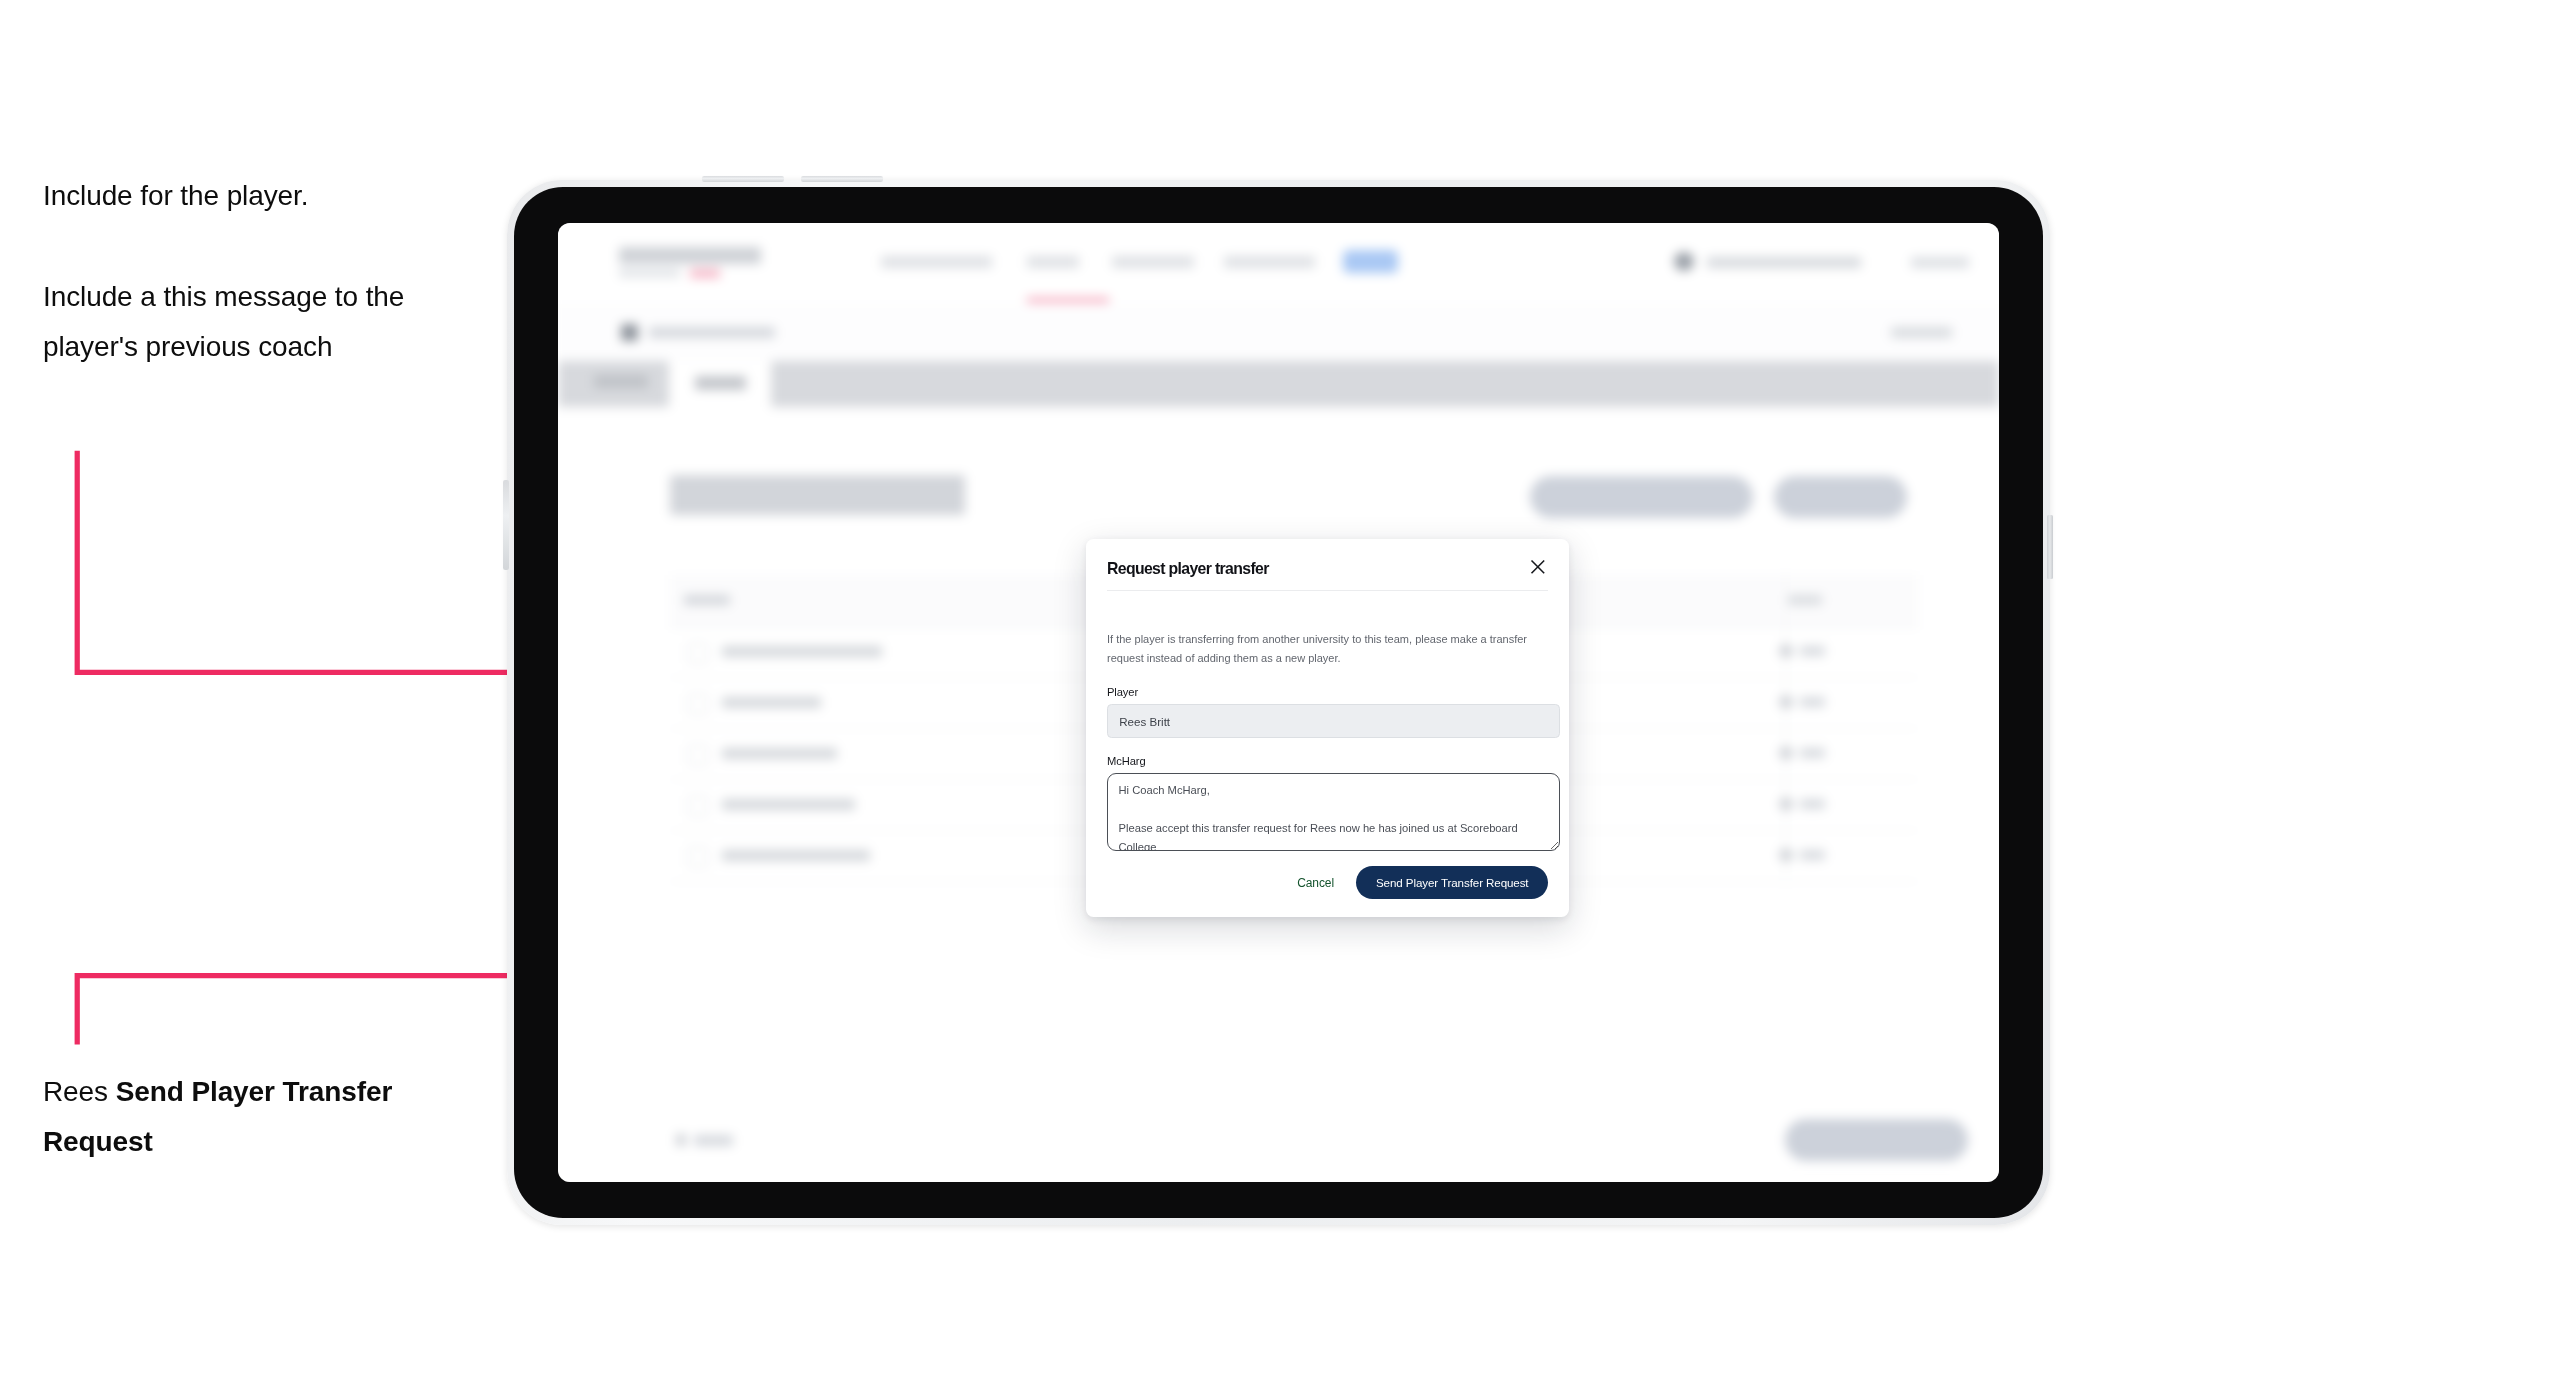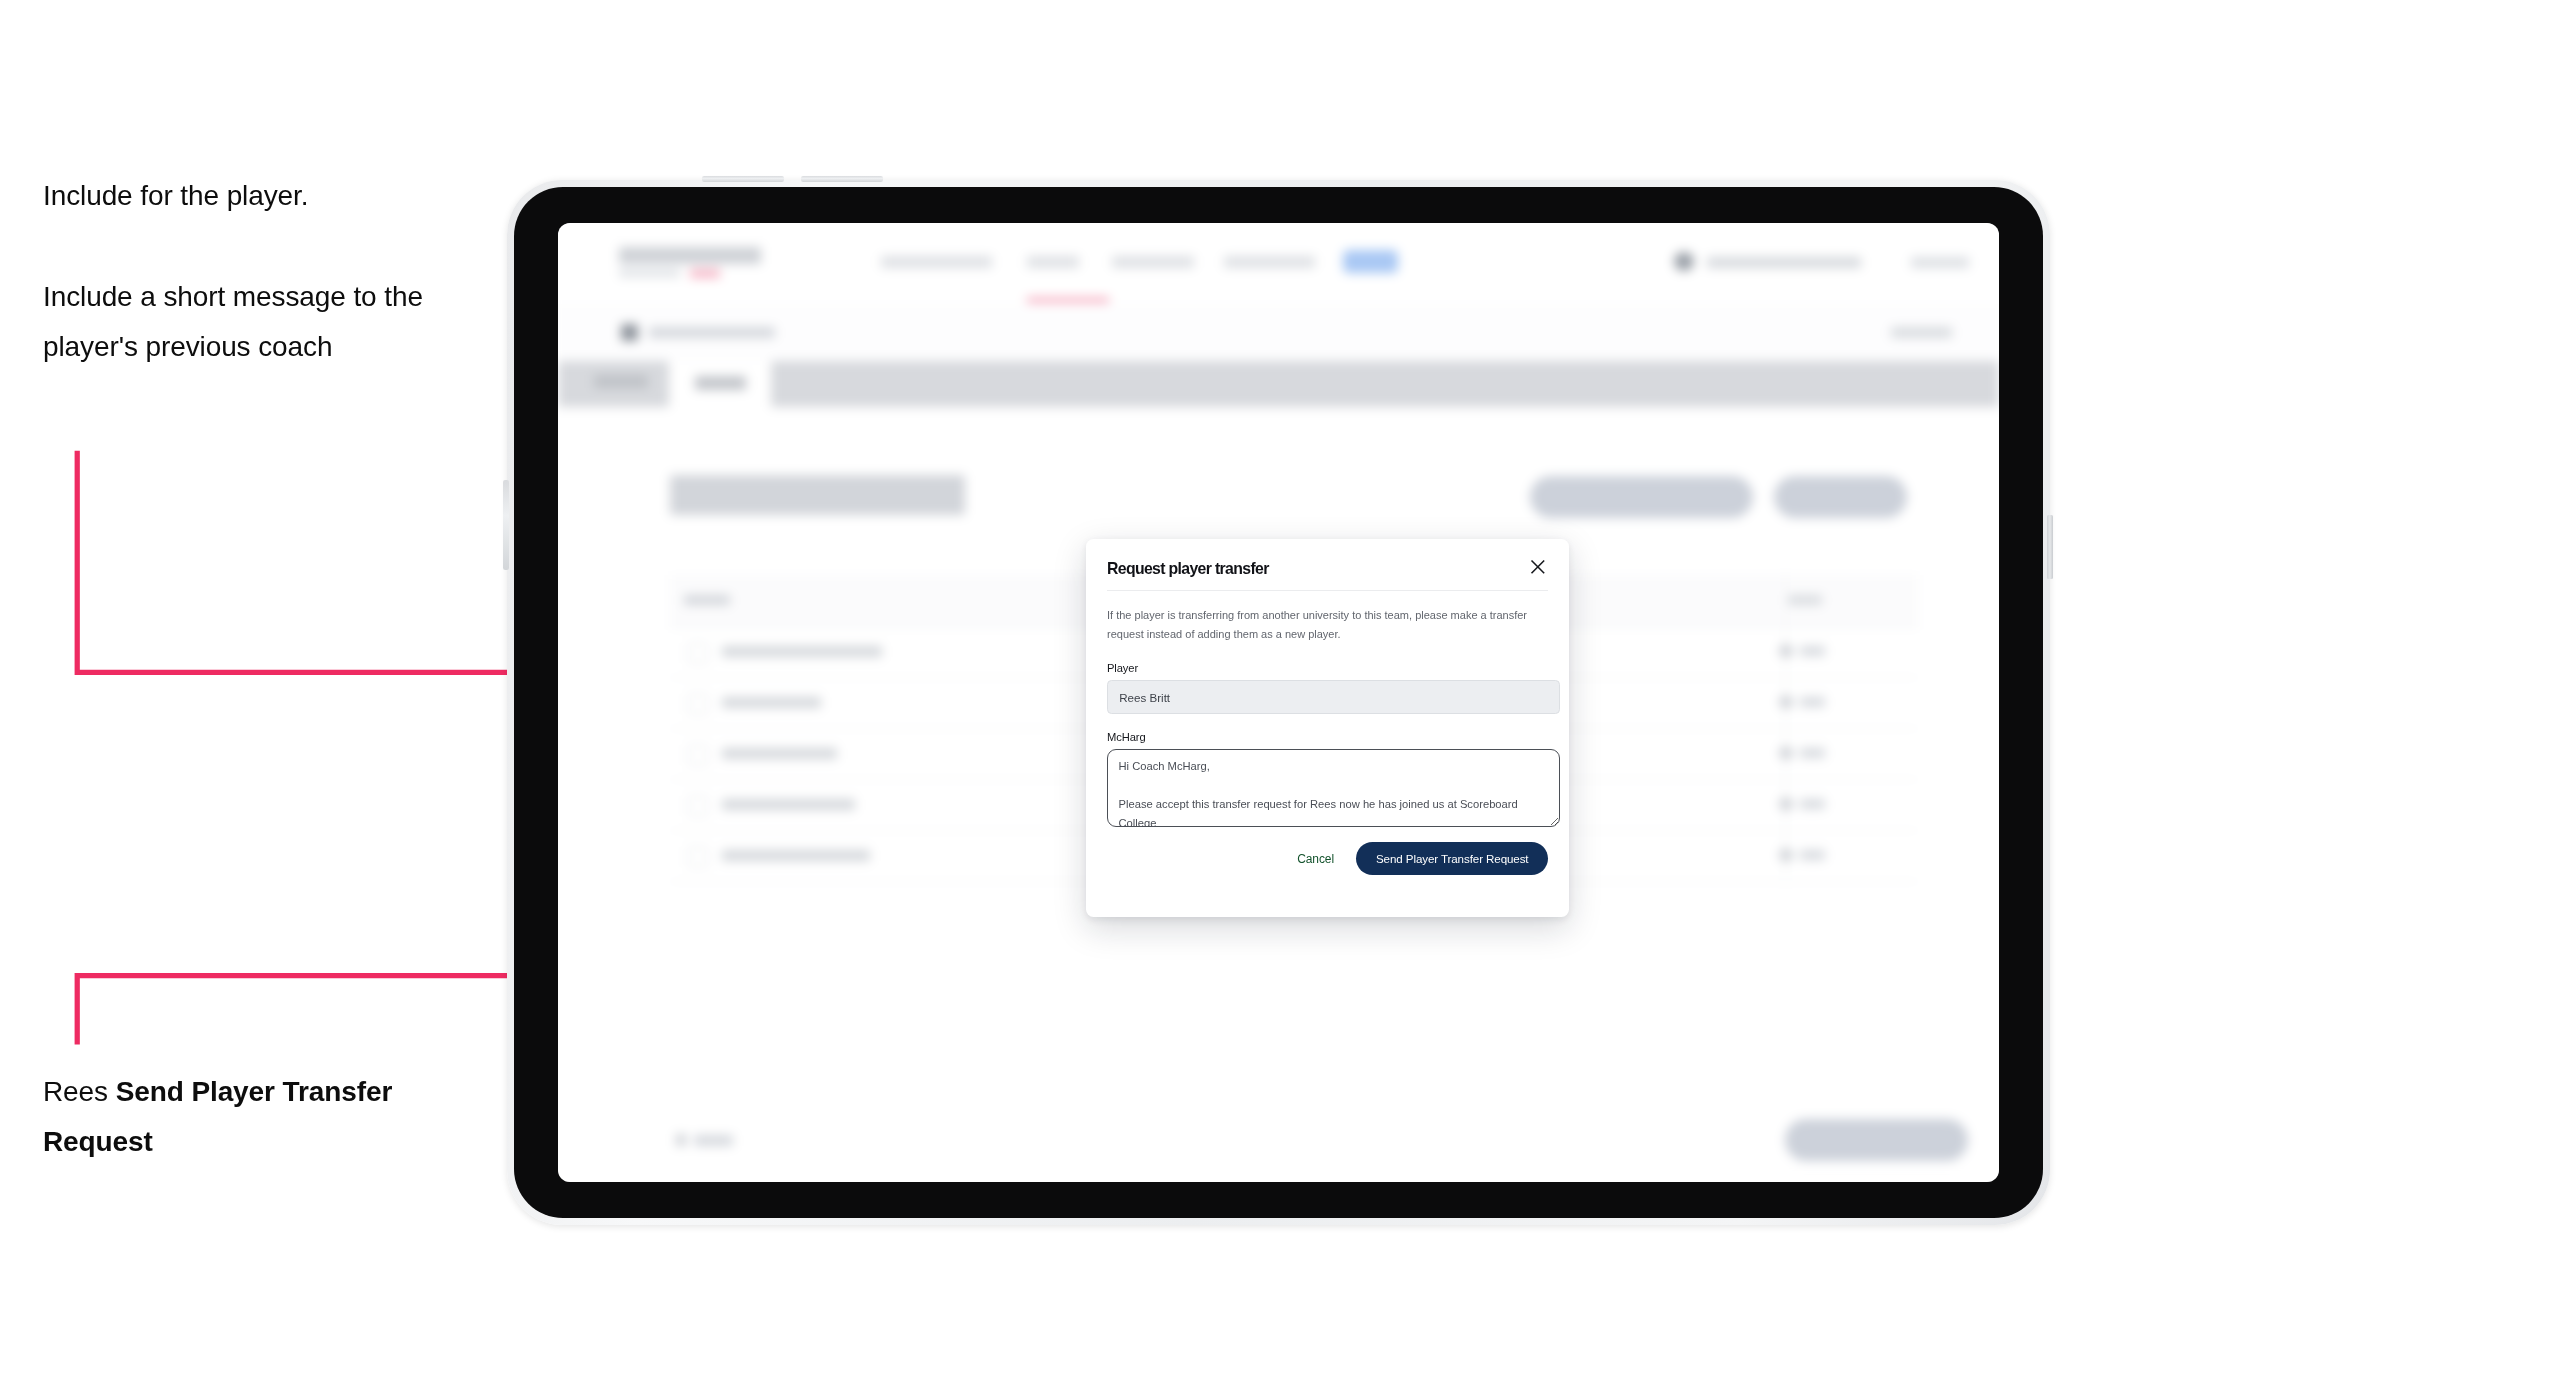--- a/index.html
+++ b/index.html
@@ -310,21 +310,21 @@
     cursor: pointer;
     padding: 0;
     display: flex; align-items: center; justify-content: center;
   }
   #modal-close svg { display: block; }
   #modal-head-rule {
     position: absolute;
     left: 21px; right: 21px; bottom: 0;
     height: 0.7px; background: #ebecee;
   }
-  #modal-body { padding: 15px 9px 0 21px; }
+  #modal-body { padding: 15px 9px 0 21px; margin-top: 24px; }
   #modal-desc {
     font-size: 11px;
     line-height: 19px;
     color: #62666e;
     margin: 0 0 18px 0;
     max-width: 428px;
   }
   .field-label {
     display: block;
     font-size: 11.2px;
@@ -394,21 +394,21 @@
     cursor: pointer;
     letter-spacing: -0.1px;
     white-space: nowrap;
   }
 </style>
 </head>
 <body>
 
 <div class="annot" id="annot-top">
   <span>Include for the player.</span>
-  <span class="para2">Include a short message to the player's previous coach</span>
+  <span class="para2">Include a this message to the player's previous coach</span>
 </div>
 
 <div class="annot" id="annot-bottom">
   <span>Rees </span><b>Send Player Transfer Request</b>
 </div>
 
 <svg class="arrow-svg" viewBox="0 0 3440 1851" xmlns="http://www.w3.org/2000/svg">
 
   <path d="M 103 602 L 103 898 L 1352 898" fill="none" stroke="#ee2b62" stroke-width="7"></path>
   <path d="M 1330 877 L 1370 898 L 1330 919" fill="none" stroke="#ee2b62" stroke-width="7" stroke-linecap="butt" stroke-linejoin="miter"></path>

